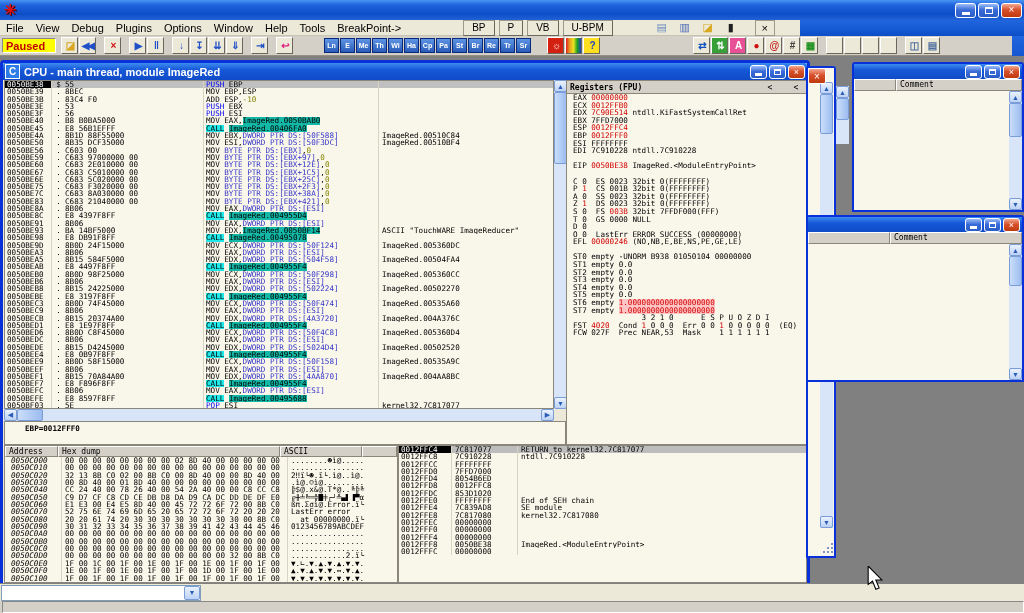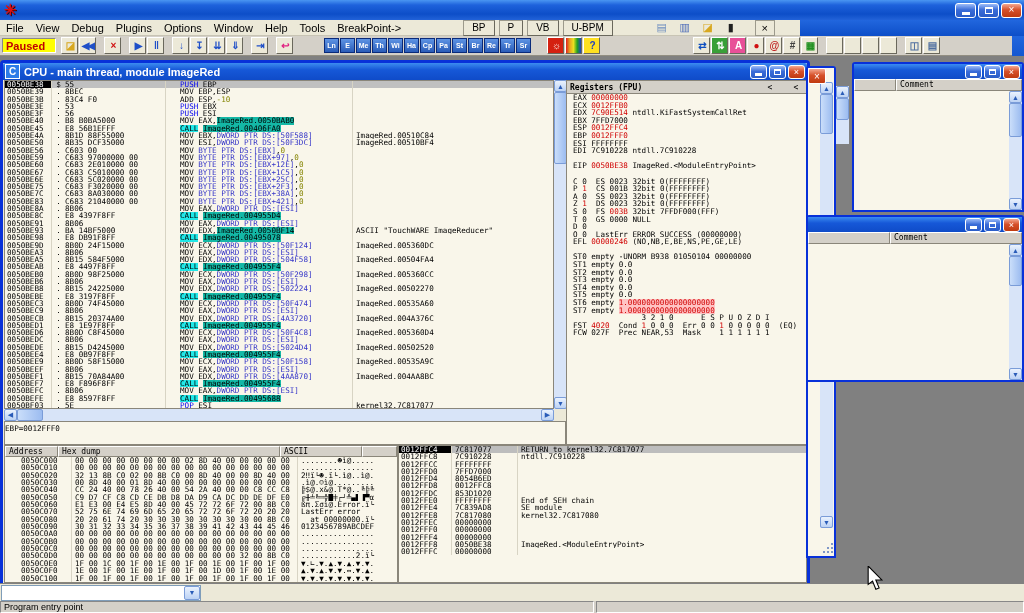--- a/index.html
+++ b/index.html
@@ -60,21 +60,21 @@
   .cputext{color:#fff;font-size:11px;font-weight:bold;}
   .client{position:relative;width:804px;height:503px;background:#ECE9D8;}
   .pane{position:absolute;background:#F9F6EA;border:1px solid #8A867A;box-sizing:border-box;overflow:hidden;}
 
   
   #disasm{left:1px;top:0;width:550px;height:329px;}
   .drow{display:flex;height:7.3px;line-height:7.5px;font-size:7.6px;white-space:pre;overflow:hidden;}
   .c-addr{width:44px;flex:none;border-right:1px solid #D8D4C4;padding-left:2px;}
   .c-pre{width:13px;flex:none;text-align:center;}
   .c-hex{width:100px;flex:none;}
-  .c-ins{width:172px;flex:none;border-left:1px solid #D8D4C4;padding-left:14px;}
+  .c-ins{width:172px;flex:none;border-left:1px solid #D8D4C4;padding-left:2px;margin-left:38px;}
   .c-com{flex:1;border-left:1px solid #D8D4C4;padding-left:3px;}
   .drow.sel{background:#C0C0C0;}
   .drow.sel .c-addr{background:#000;color:#fff;}
   .stk{color:#0000F0;} .call{background:#20E8E8;} .imm-hl{background:#14b8a6;} .mem{color:#3434C8;} .imm{color:#848400;}
 
   
   .vscroll{position:absolute;width:13px;background:#D8E4F8;}
   .hscroll{position:absolute;height:12px;background:#D8E4F8;display:flex;}
   .sarrow{width:13px;height:12px;background:linear-gradient(#EAF2FE,#BCD2F4);border:1px solid #7A9CD8;border-radius:2px;
     color:#2A5CB8;font-size:7px;display:flex;align-items:center;justify-content:center;box-sizing:border-box;flex:none;}
@@ -86,29 +86,29 @@
   #regs{left:563px;top:0;width:247px;height:365px;}
   .reg-hdr{height:12px;background:#D4D0C8;border-bottom:1px solid #8A867A;display:flex;align-items:center;
     font-size:8px;font-weight:bold;padding:0 3px;}
   .reg-hdr .sp{flex:1;}
   .rh-btn{width:26px;height:10px;font-size:8px;font-weight:normal;display:flex;align-items:center;justify-content:center;}
   .rline{height:7.6px;line-height:7.8px;font-size:7.6px;white-space:pre;padding-left:6px;overflow:hidden;}
   .r{color:#D00000;} .rhl{color:#D00000;background:#FFC4C4;}
 
   
   #infopane{left:1px;top:341px;width:562px;height:24px;}
-  .info-text{font-size:7.6px;padding:2px 0 0 0;}
+  .info-text{font-size:7.6px;padding:2px 0 0 20px;font-weight:bold;}
 
   
   #dump{left:1px;top:365px;width:394px;height:138px;}
   .mhead{display:flex;height:11px;font-size:8px;background:#D4D0C8;}
   .mh{border:1px solid #fff;border-right-color:#8A867A;border-bottom-color:#8A867A;box-sizing:border-box;
     padding-left:3px;overflow:hidden;flex:none;}
   .mrow{display:flex;height:7.35px;line-height:7.5px;font-size:7.6px;white-space:pre;overflow:hidden;}
-  .m-a{width:50px;flex:none;padding-left:16px;border-right:1px solid #D8D4C4;}
+  .m-a{width:50px;flex:none;padding-left:6px;border-right:1px solid #D8D4C4;font-style:italic;}
   .m-h{width:222px;flex:none;padding-left:3px;}
   .m-s{flex:1;border-left:1px solid #D8D4C4;padding-left:3px;}
 
   
   #stack{left:395px;top:365px;width:409px;height:138px;}
   .srow{display:flex;height:7.3px;line-height:7.5px;font-size:7.6px;white-space:pre;overflow:hidden;}
   .s-a{width:50px;flex:none;padding-left:2px;}
   .s-v{width:62px;flex:none;border-left:1px solid #D8D4C4;padding-left:3px;}
   .s-c{flex:1;border-left:1px solid #D8D4C4;padding-left:3px;}
   .srow.sel .s-a{background:#000;color:#fff;}
@@ -489,21 +489,20 @@
   </div>
 
   <div class="combostrip">
     <div class="combo">
       <span class="combo-val"></span>
       <span class="combo-btn">▼</span>
     </div>
   </div>
 
   <div class="statusbar">
-    <div class="sb-left">Program entry point</div>
     <div class="sb-right"></div>
   </div>
 
   <svg class="cursor" style="left:866px;top:566px" width="18" height="26" viewBox="0 0 12 19">
     <polygon points="1,0 1,13.5 4.2,11 6.6,17 9,16 6.6,10.2 11,10.2" fill="#FFFFFF" stroke="#000000" stroke-width="0.8"></polygon>
   </svg>
 
 </div>
 
 </body></html>

